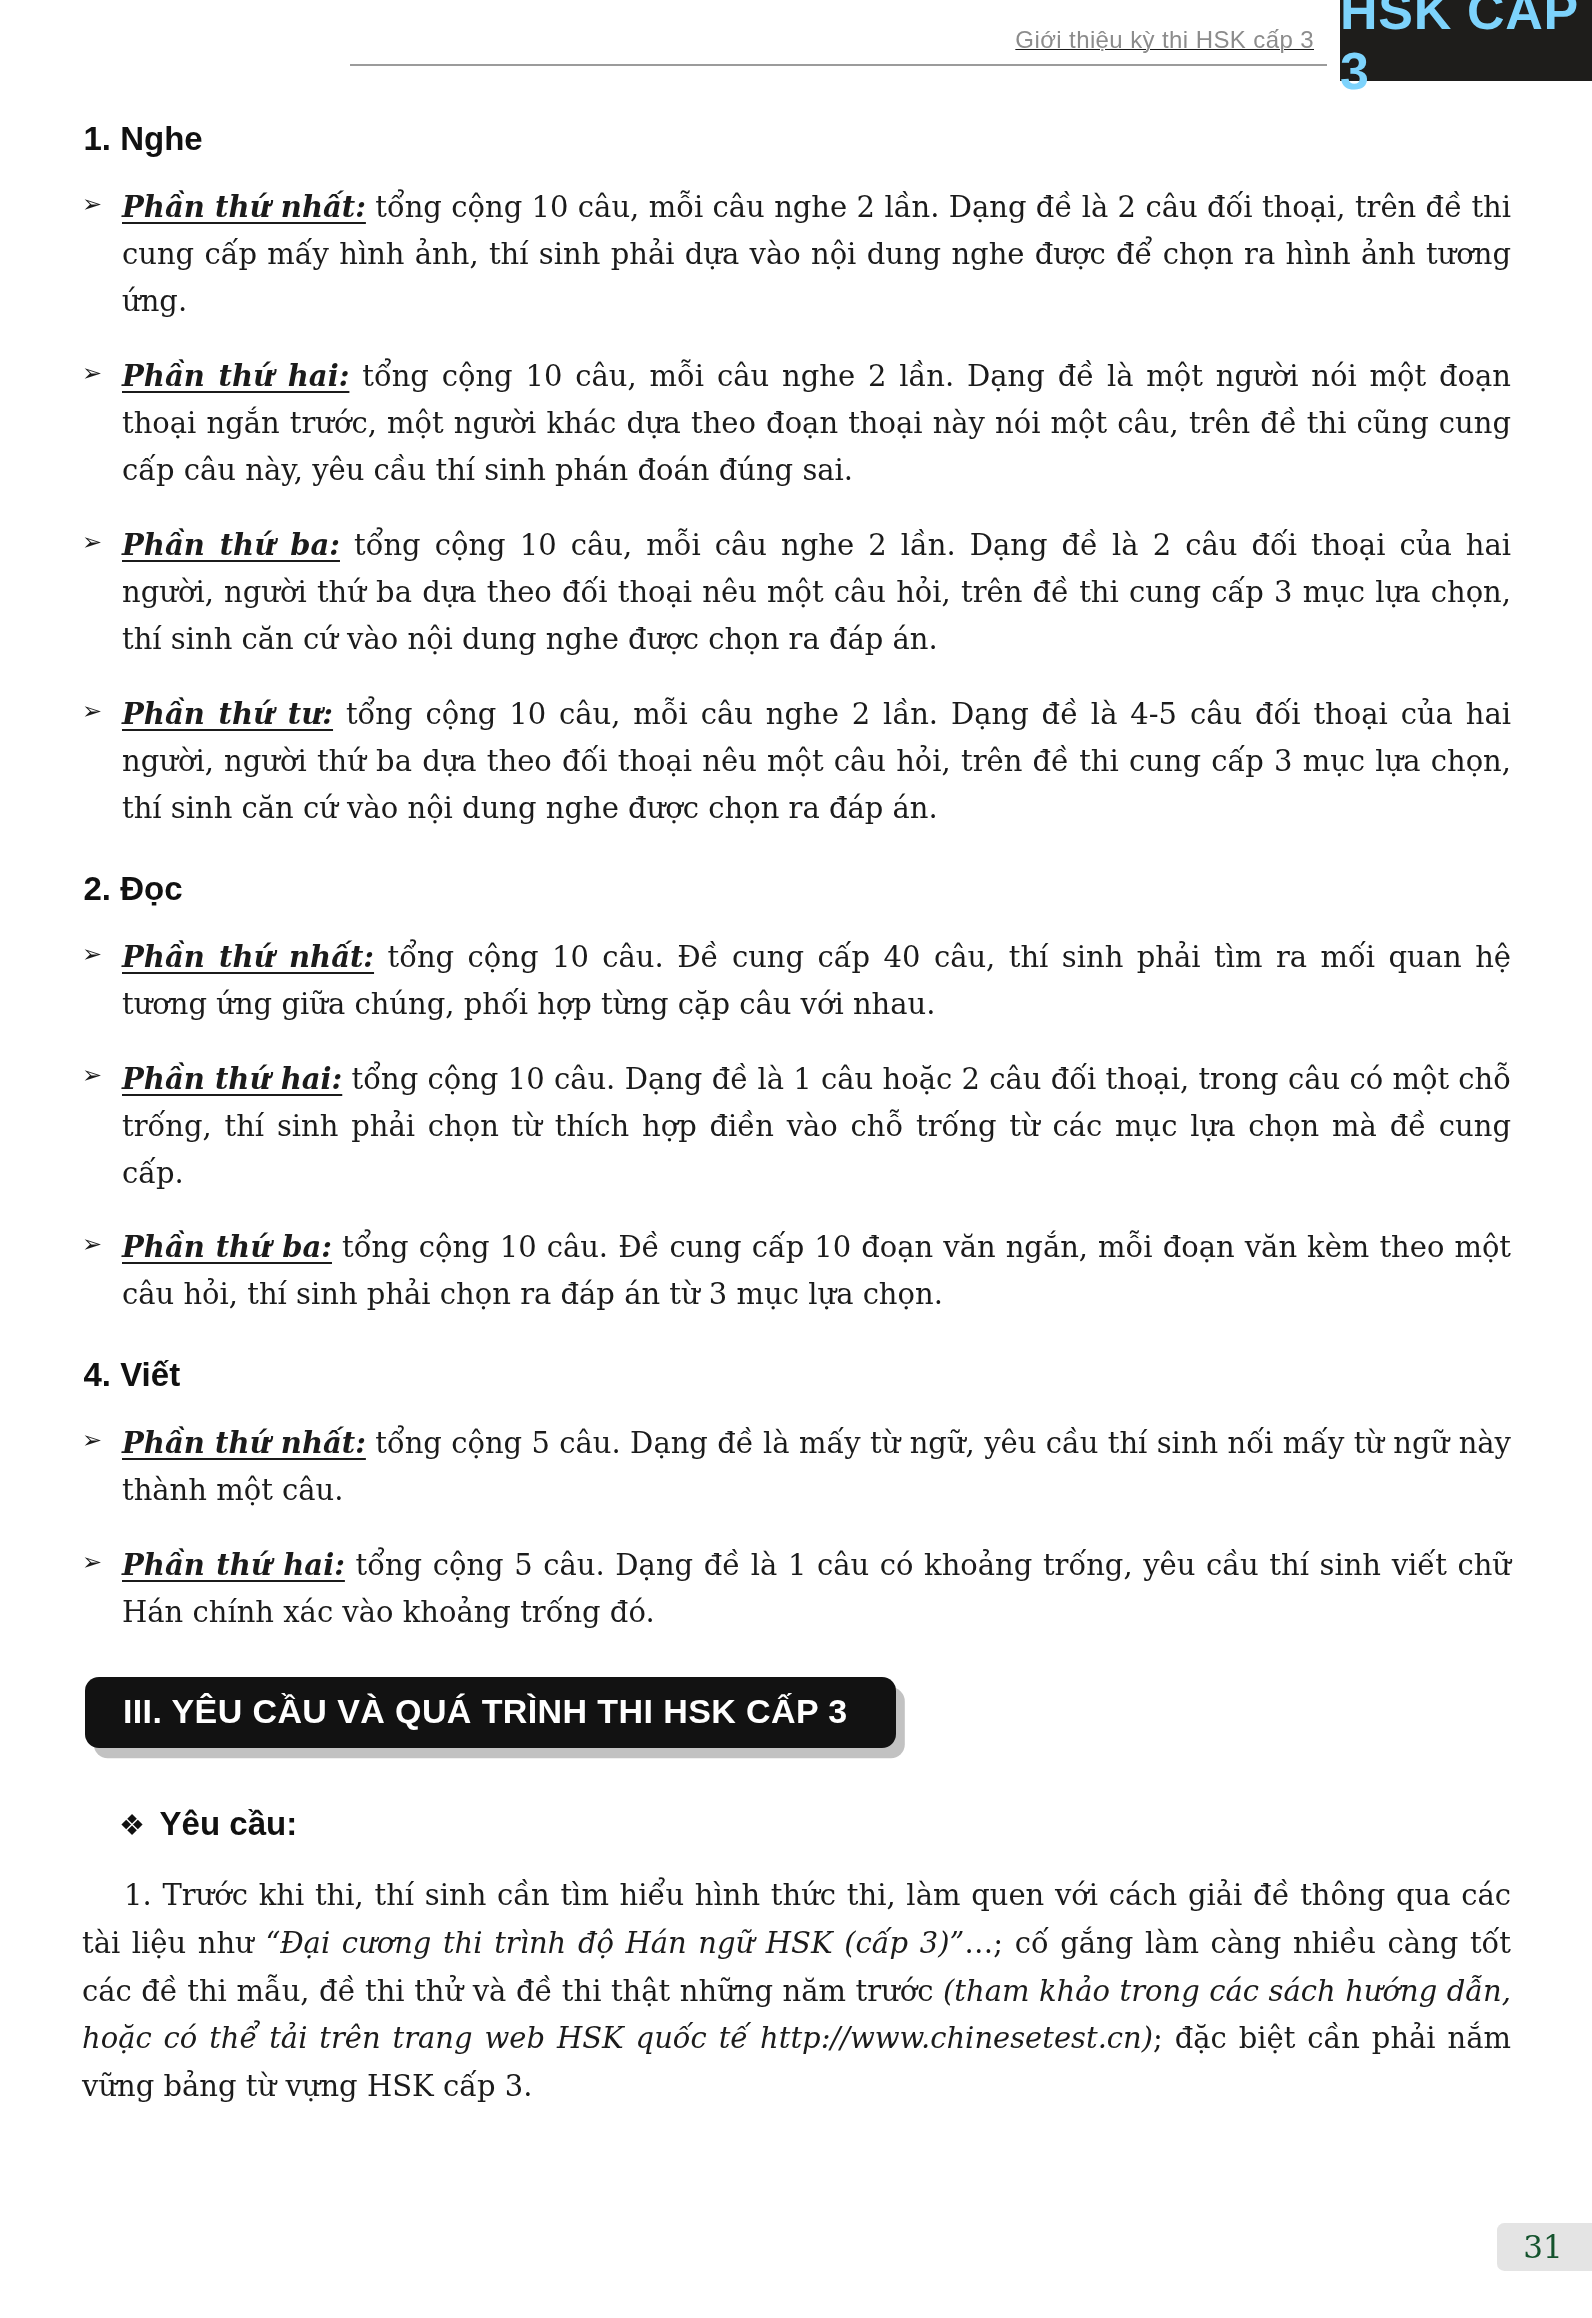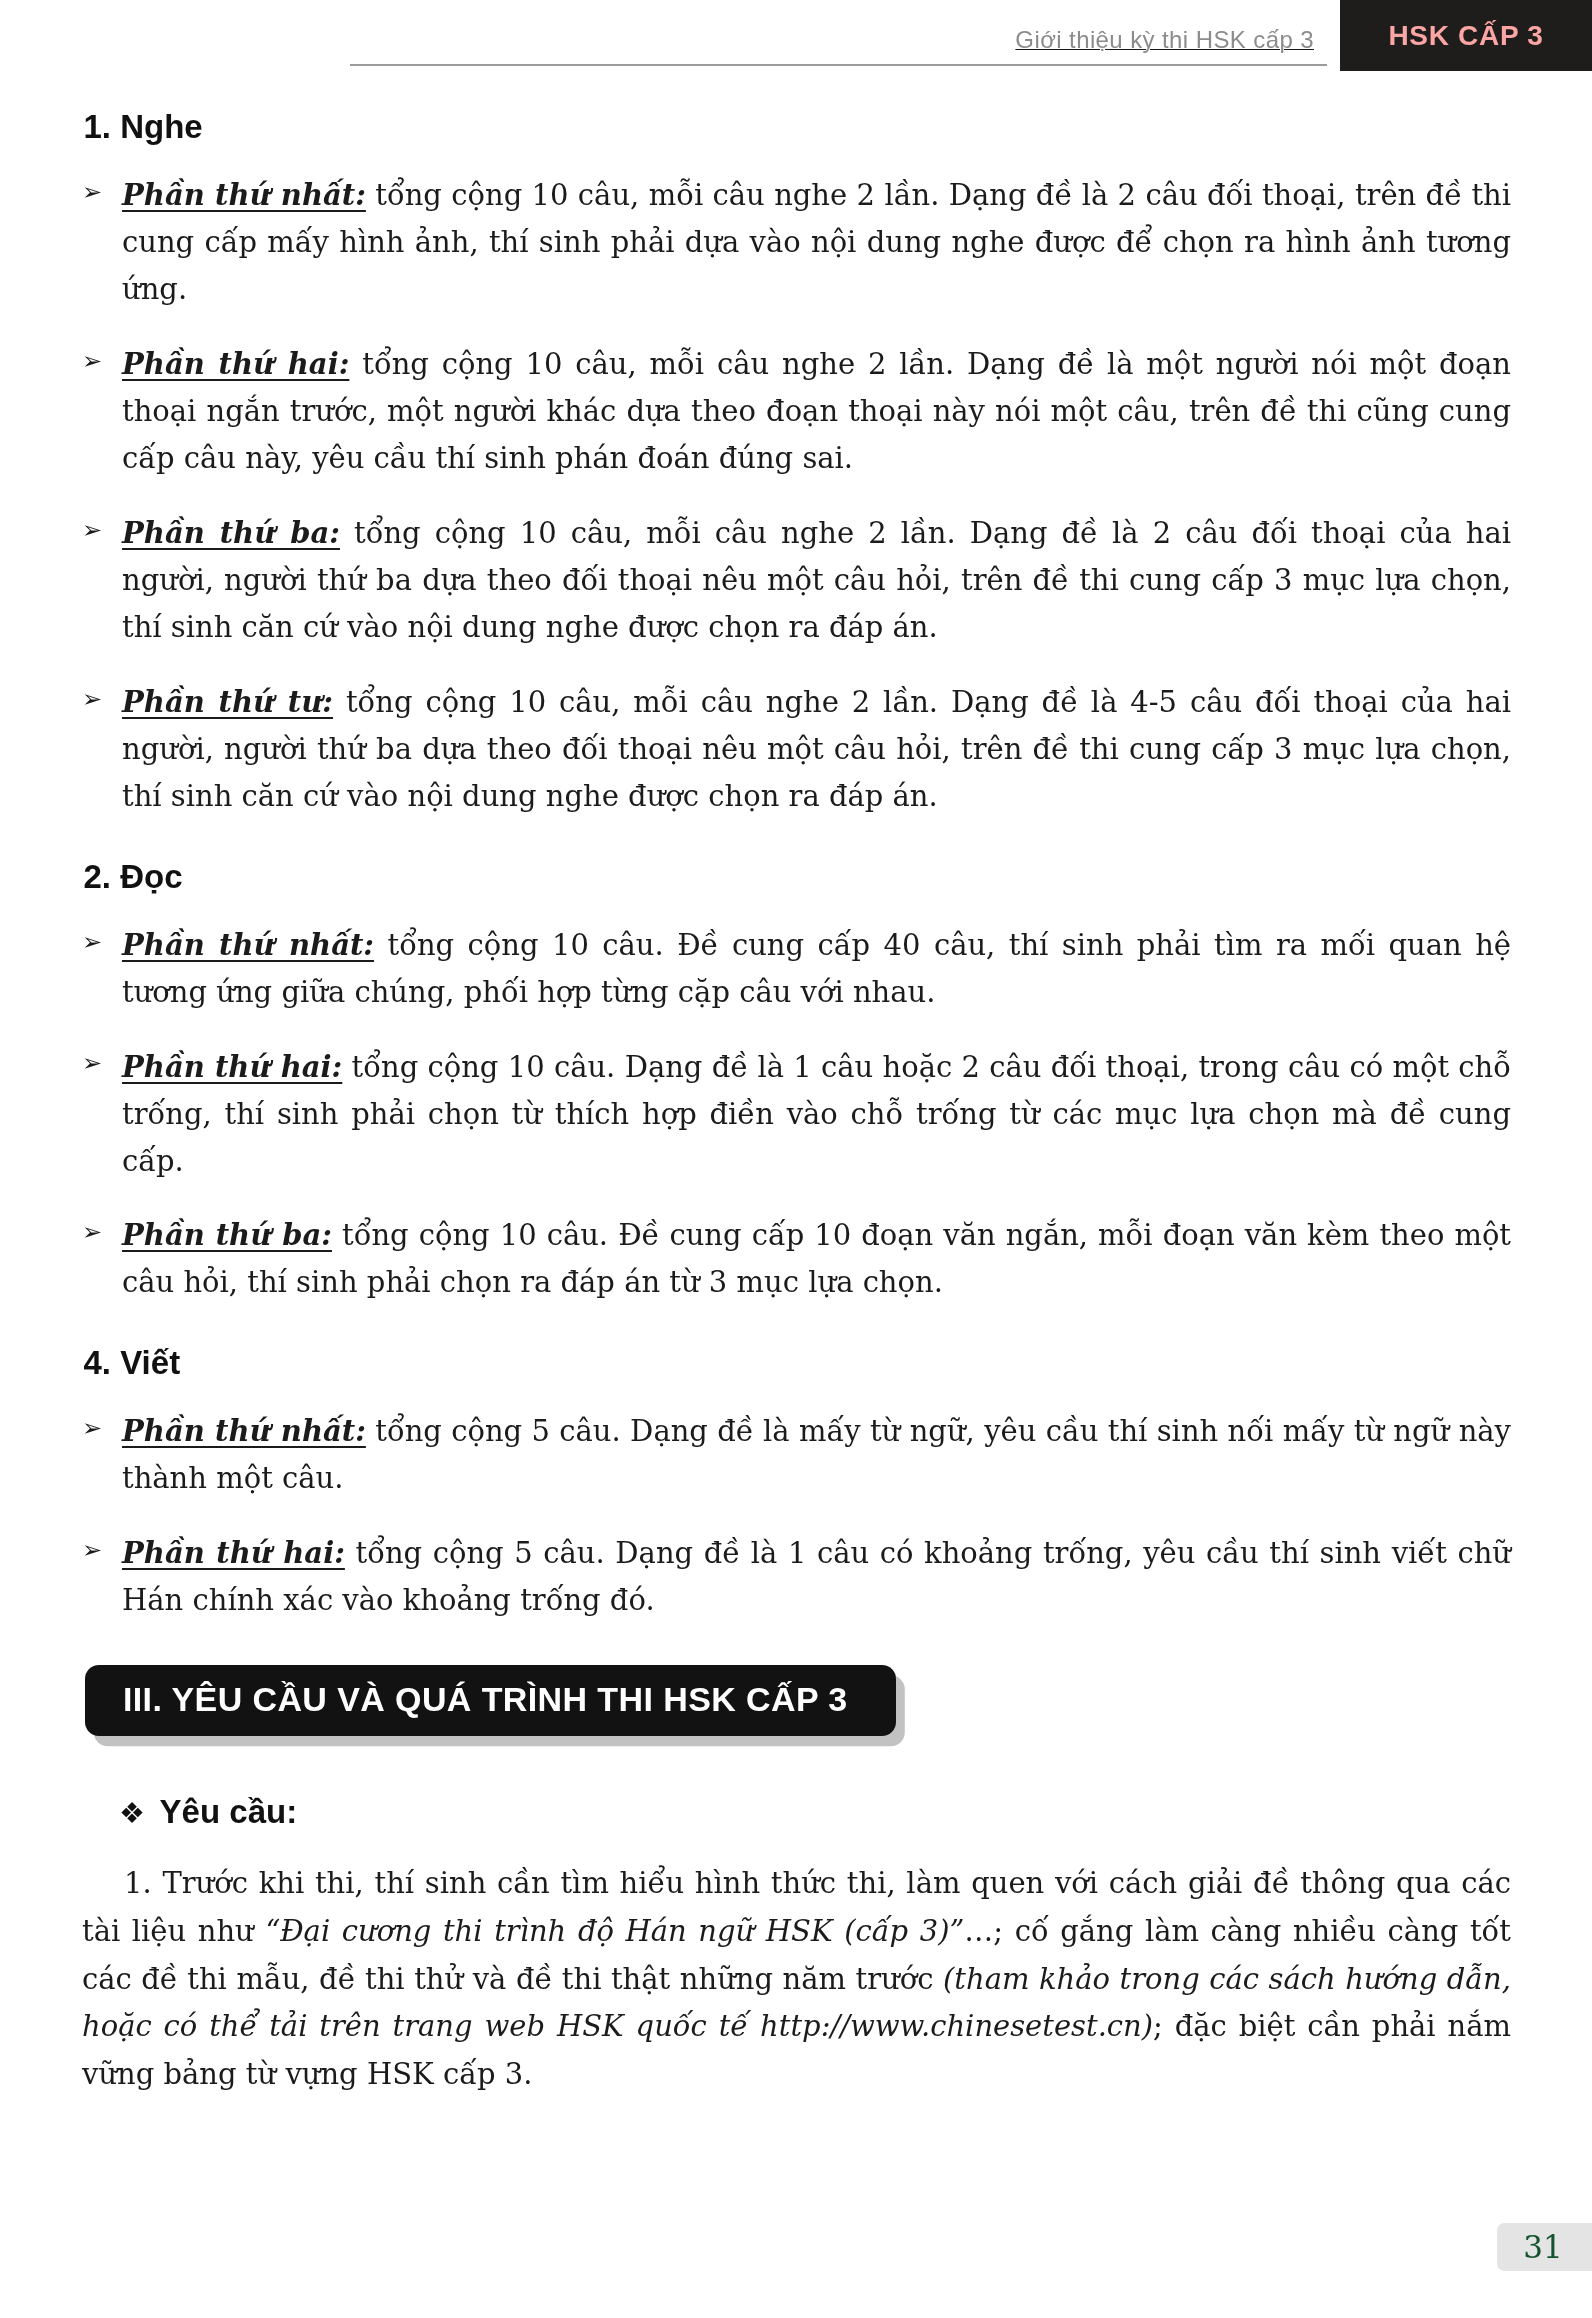--- a/index.html
+++ b/index.html
@@ -23,37 +23,37 @@
     border-bottom:2.2px solid #9b9b9b;
     text-align:right;
     text-decoration:underline;
   }
   .running-title {
     font-family:"Liberation Sans", sans-serif;
     font-size:24px; color:#8c8c8c; letter-spacing:0.4px;
   }
   .badge {
     position:absolute; top:0; right:0;
-    width:252px; height:71px;
+    width:252px; height:81px;
     background:#1e1d1b;
-    color:#fca5a5;
+    color:#7dd3fc;
     display:flex; align-items:center; justify-content:center;
     font-family:"Liberation Sans", sans-serif;
-    font-weight:bold; font-size:28px; letter-spacing:0.7px;
+    font-weight:bold; font-size:52px; letter-spacing:0.7px;
   }
 
   
   .content { padding:108px 81px 0 82px; }
 
   .section-title {
     font-family:"Liberation Sans", sans-serif;
     font-weight:bold; font-size:33px; color:#111;
     margin:38px 0 26px 1.5px;
   }
-  .section-title:first-child { margin-top:0; }
+  .section-title:first-child { margin-top:12px; }
 
   .bullet { display:flex; margin:0 0 28px 0; }
   .bullet .marker {
     flex:0 0 40px;
     font-family:"DejaVu Sans", sans-serif;
     font-size:24px; padding-top:5.9px; color:#1b1b1b;
   }
   .bullet .btext {
     flex:1;
     font-size:29px; line-height:1.62;

